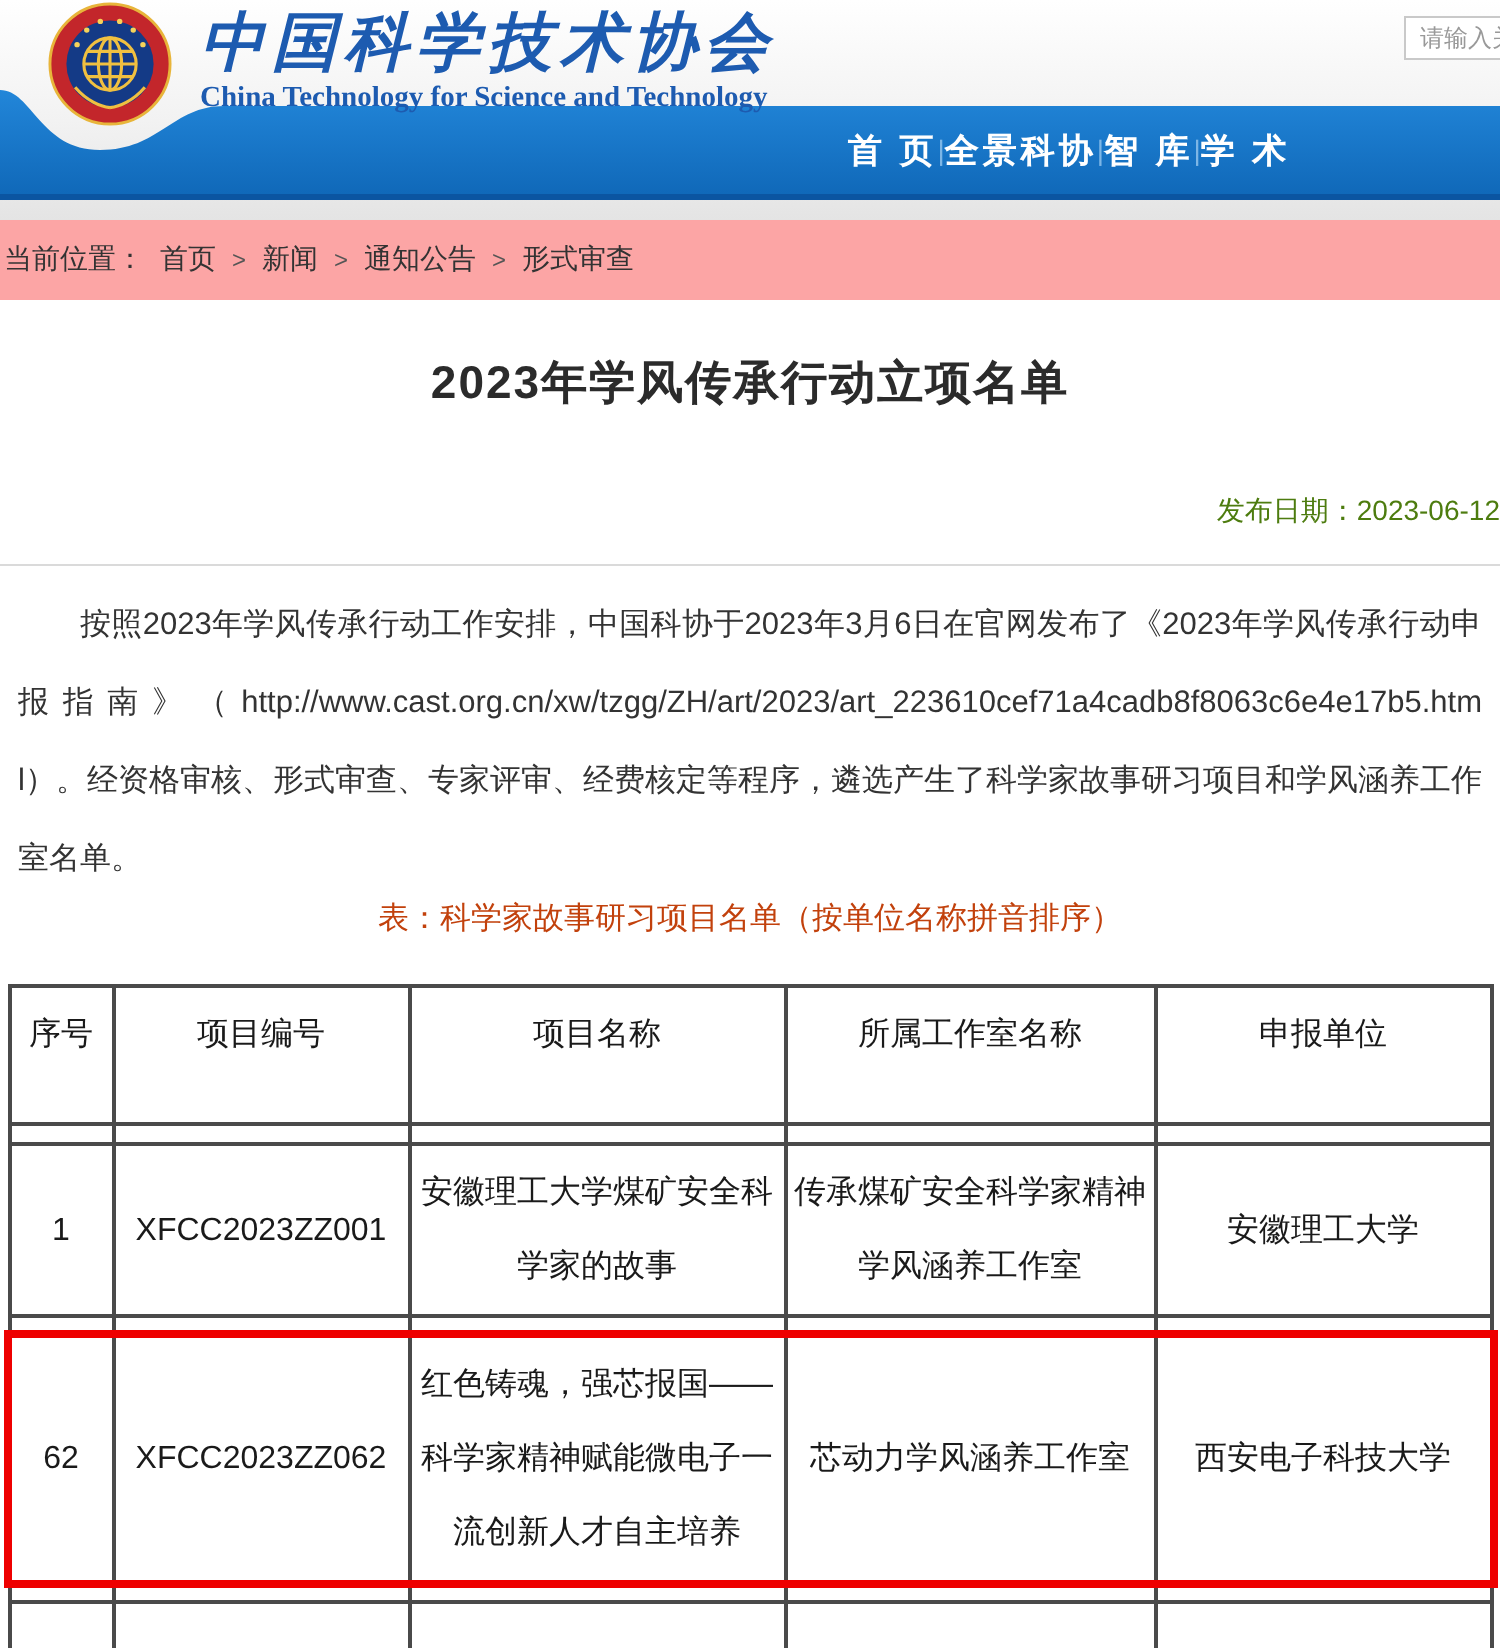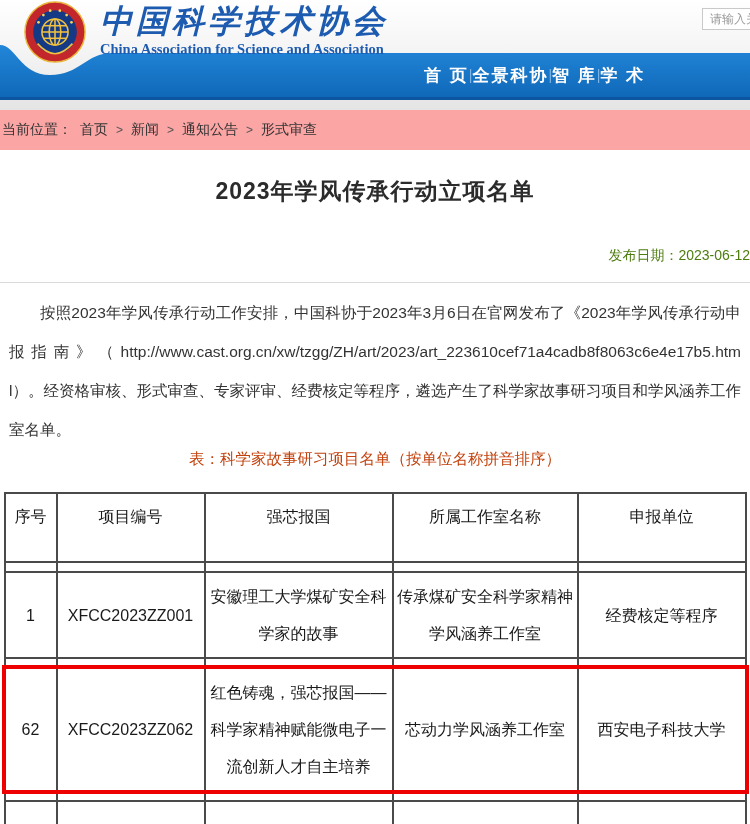--- a/index.html
+++ b/index.html
@@ -88,21 +88,21 @@
         <circle cx="15" cy="22" r="1.4"></circle>
           <circle cx="20" cy="14.5" r="1.4"></circle>
         <circle cx="27" cy="10" r="1.4"></circle>
           <circle cx="37" cy="10" r="1.4"></circle>
         <circle cx="44" cy="14.5" r="1.4"></circle>
           <circle cx="49" cy="22" r="1.4"></circle>
       </g>
     </svg>
     <div class="logo-text">
       <div class="logo-cn">中国科学技术协会</div>
-      <div class="logo-en">China Association for Science and Association</div>
+      <div class="logo-en">China Technology for Science and Technology</div>
     </div>
   </div>
 
   <input class="search" type="text" placeholder="请输入关键词" style="">
 
   <nav class="main-nav">
     <a>首 页</a>
     <span class="nav-sep">|</span>
     <a>全景科协</a>
     <span class="nav-sep">|</span>
@@ -142,39 +142,39 @@
       <col style="width:52px">
         <col style="width:148px">
         <col style="width:188px">
       <col style="width:185px">
         <col style="width:168px">
     </colgroup>
     <thead>
       <tr class="head-row">
         <th>序号</th>
         <th>项目编号</th>
-        <th>强芯报国</th>
+        <th>项目名称</th>
         <th>所属工作室名称</th>
         <th>申报单位</th>
       </tr>
     </thead>
     <tbody>
       <tr class="spacer-row">
         <td></td>
           <td></td>
         <td></td>
           <td></td>
         <td></td>
       </tr>
       <tr class="data-row">
         <td>1</td>
         <td>XFCC2023ZZ001</td>
         <td>安徽理工大学煤矿安全科学家的故事</td>
         <td>传承煤矿安全科学家精神学风涵养工作室</td>
-        <td>经费核定等程序</td>
+        <td>安徽理工大学</td>
       </tr>
       <tr class="spacer-row">
         <td></td>
           <td></td>
         <td></td>
           <td></td>
         <td></td>
       </tr>
       <tr class="data-row highlight">
         <td>62</td>

